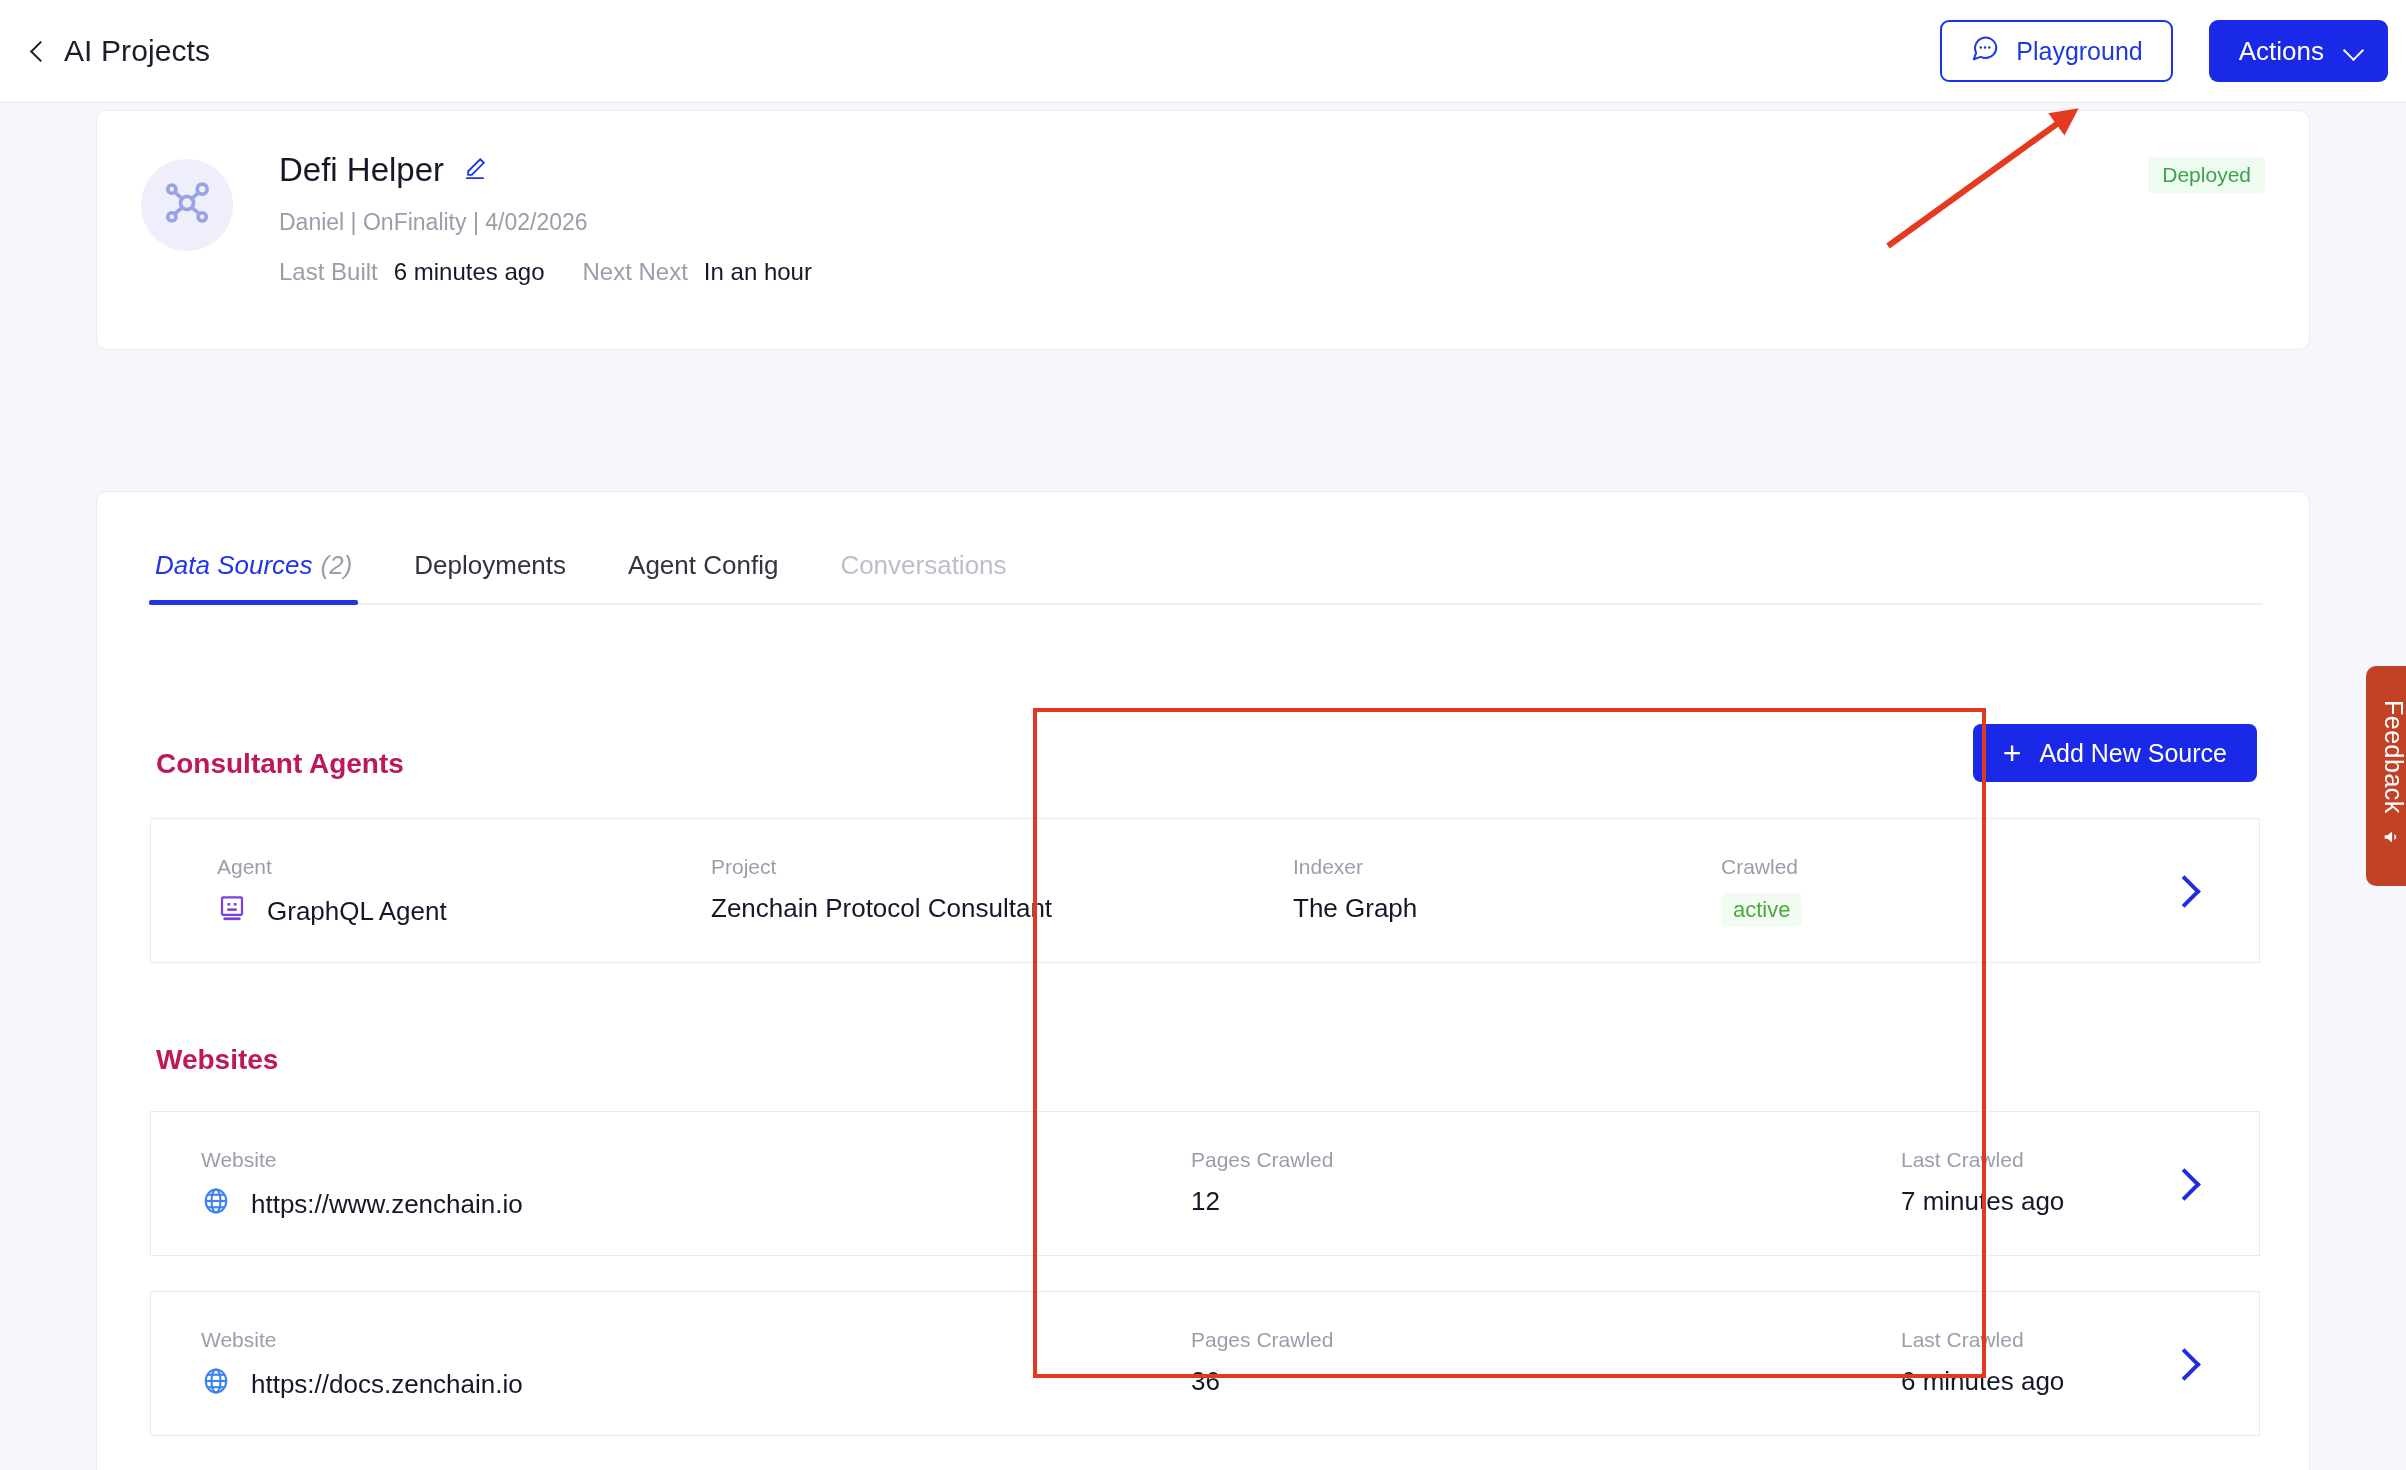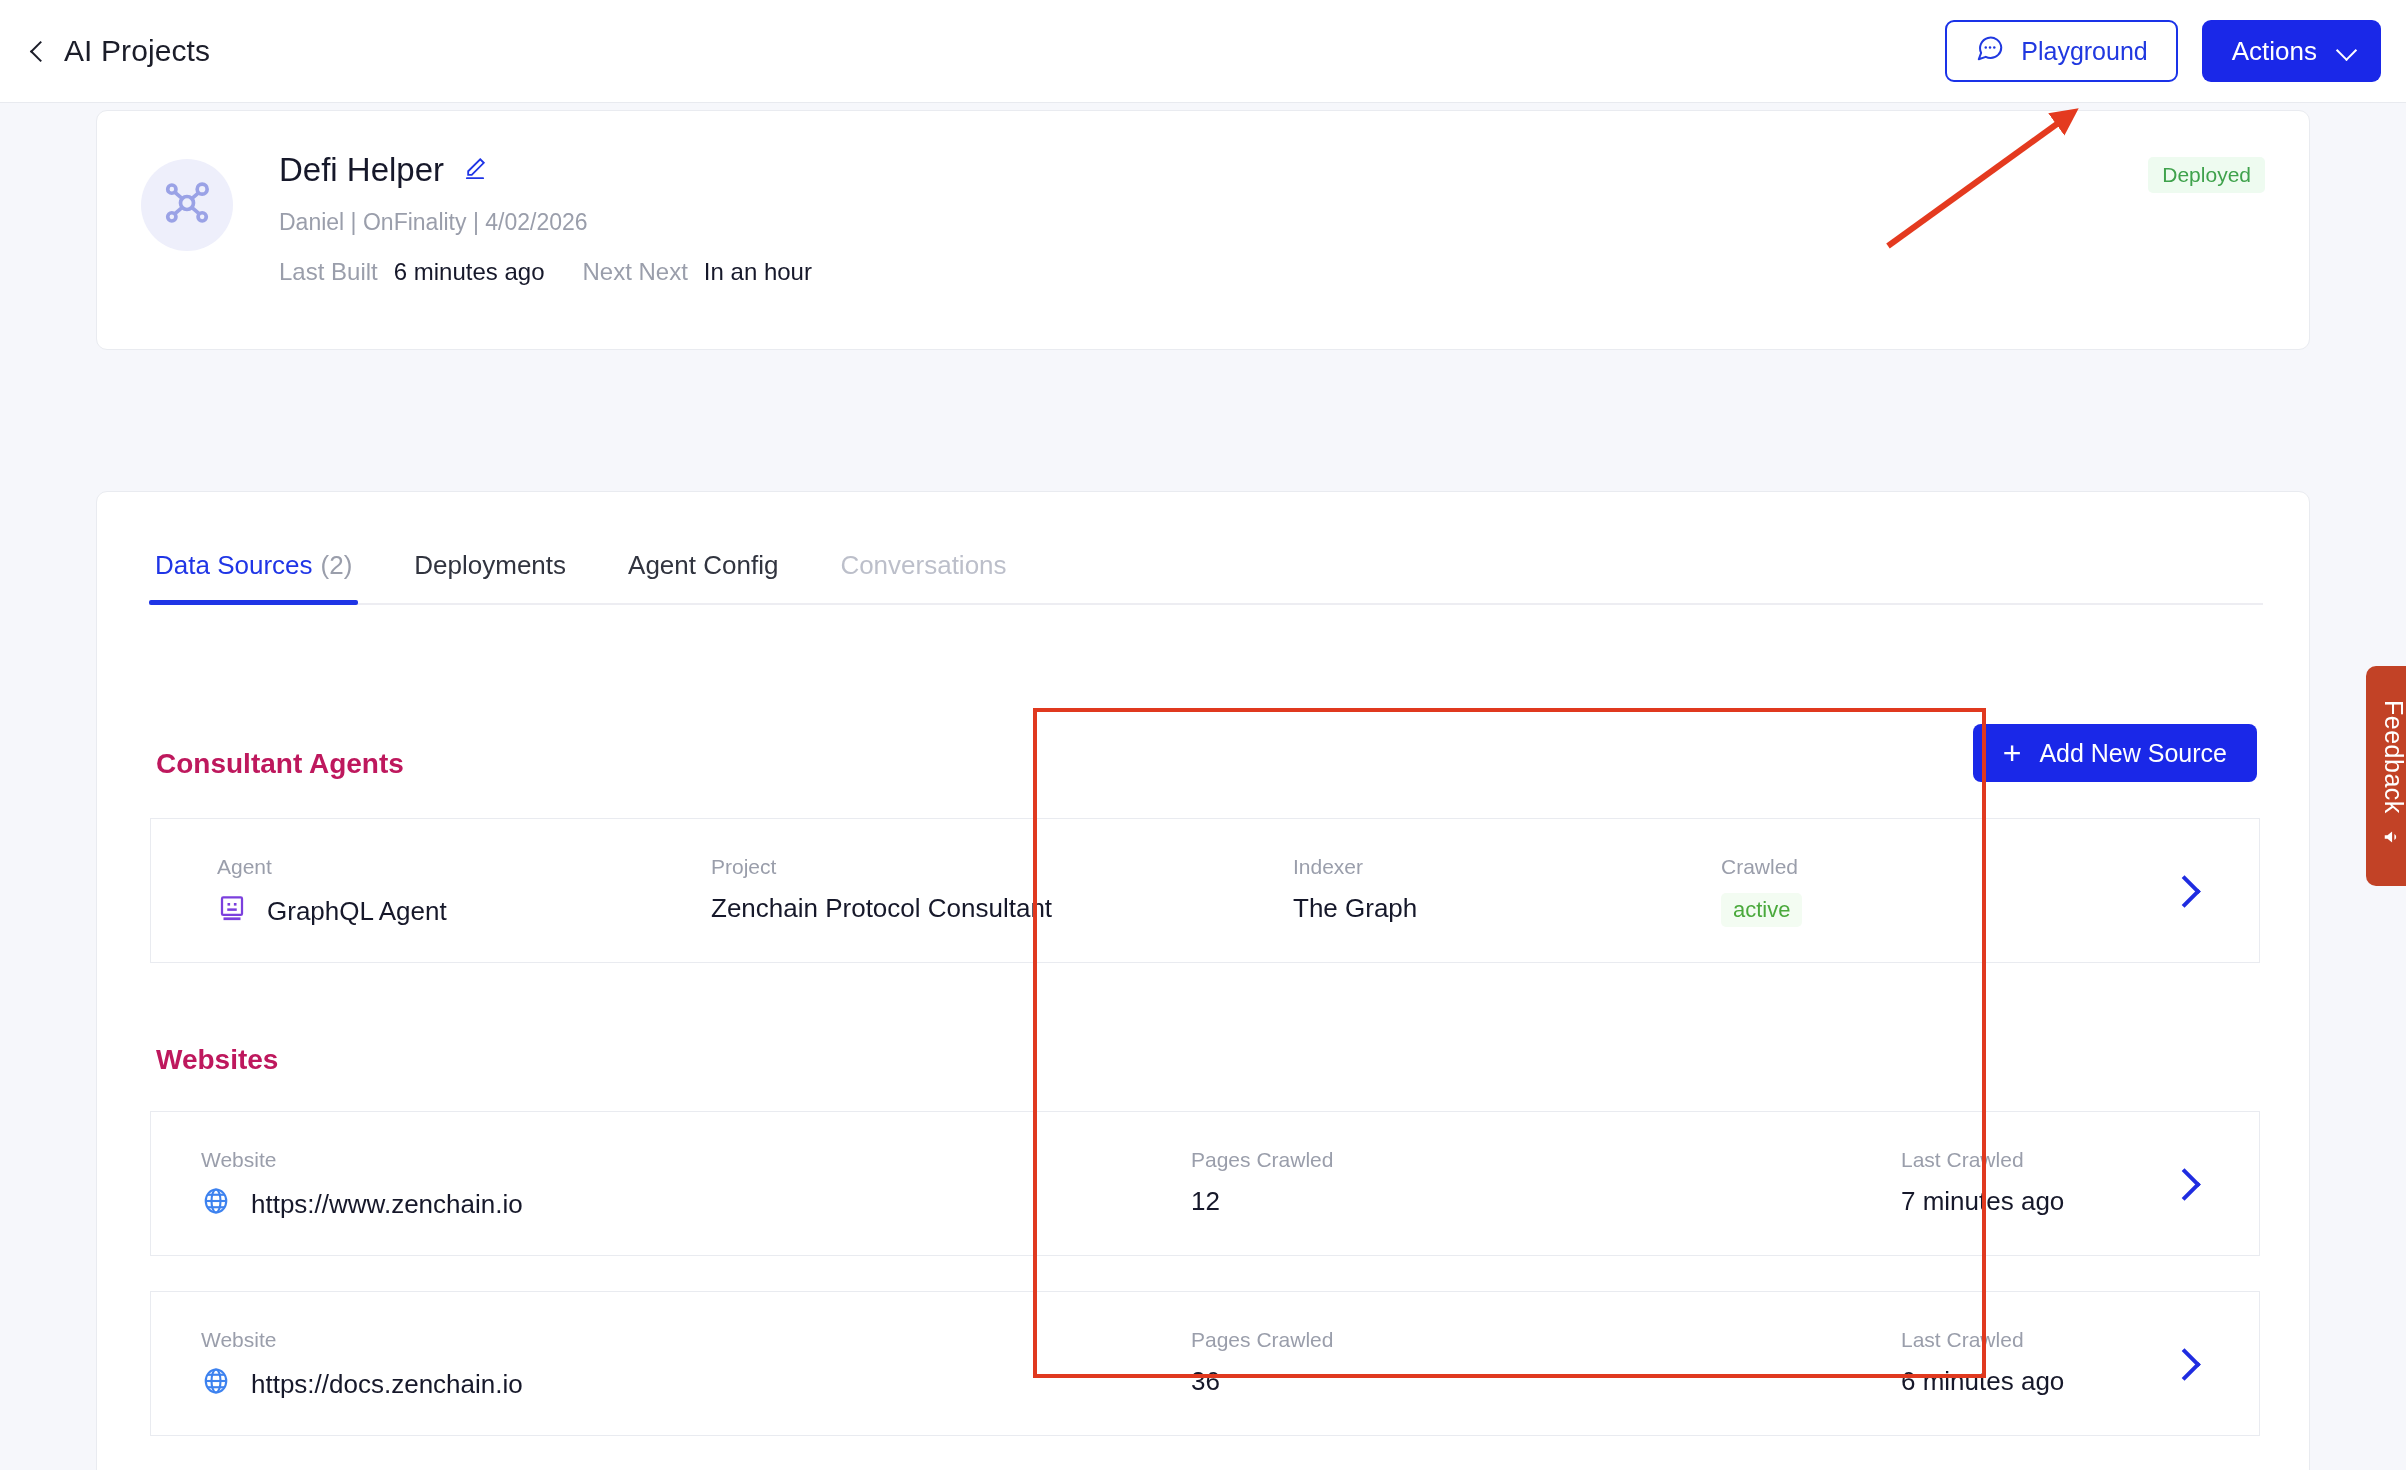--- a/index.html
+++ b/index.html
@@ -29,22 +29,22 @@
   }
   .back-chevron::before {
     content: ""; position: absolute; left: 7px; top: 4px;
     width: 13px; height: 13px;
     border-left: 2.5px solid #1b1d29; border-bottom: 2.5px solid #1b1d29;
     transform: rotate(45deg);
   }
   .back-title { font-size: 30px; color: #1b1d29; letter-spacing: .1px; }
 
   .topbar-actions {
-    margin-left: auto; display: flex; align-items: center; gap: 24px;
-    margin-right: 25px;
+    margin-left: auto; display: flex; align-items: center; gap: 36px;
+    margin-right: 18px;
   }
   .btn-playground {
     display: flex; align-items: center; gap: 16px;
     height: 62px; padding: 0 28px;
     border: 2px solid #1a32e8; border-radius: 9px;
     background: #ffffff; color: #2038e0;
     font-size: 25px; cursor: pointer;
   }
   .btn-actions {
     display: flex; align-items: center; gap: 22px;
@@ -118,21 +118,21 @@
     display: flex; align-items: flex-end; gap: 50px;
     border-bottom: 2px solid #ededf2;
     width: 2114px;
   }
   .tab {
     font-size: 26px; color: #31343f;
     padding: 0 6px 22px 6px; cursor: pointer; position: relative;
     white-space: nowrap;
   }
   .tab .count { color: #9a9eab; margin-left: 8px; }
-  .tab.active { color: #1f35e6; }
+  .tab.active { color: #1f35e6; font-style: italic; }
   .tab.active::after {
     content: ""; position: absolute; left: 0; right: 0; bottom: -2px;
     height: 5px; background: #1f35e6; border-radius: 2px;
   }
   .tab.muted { color: #bcbfca; }
 
   .btn-add {
     position: absolute; right: 52px; top: 232px;
     display: flex; align-items: center; gap: 18px;
     height: 58px; padding: 0 30px;

